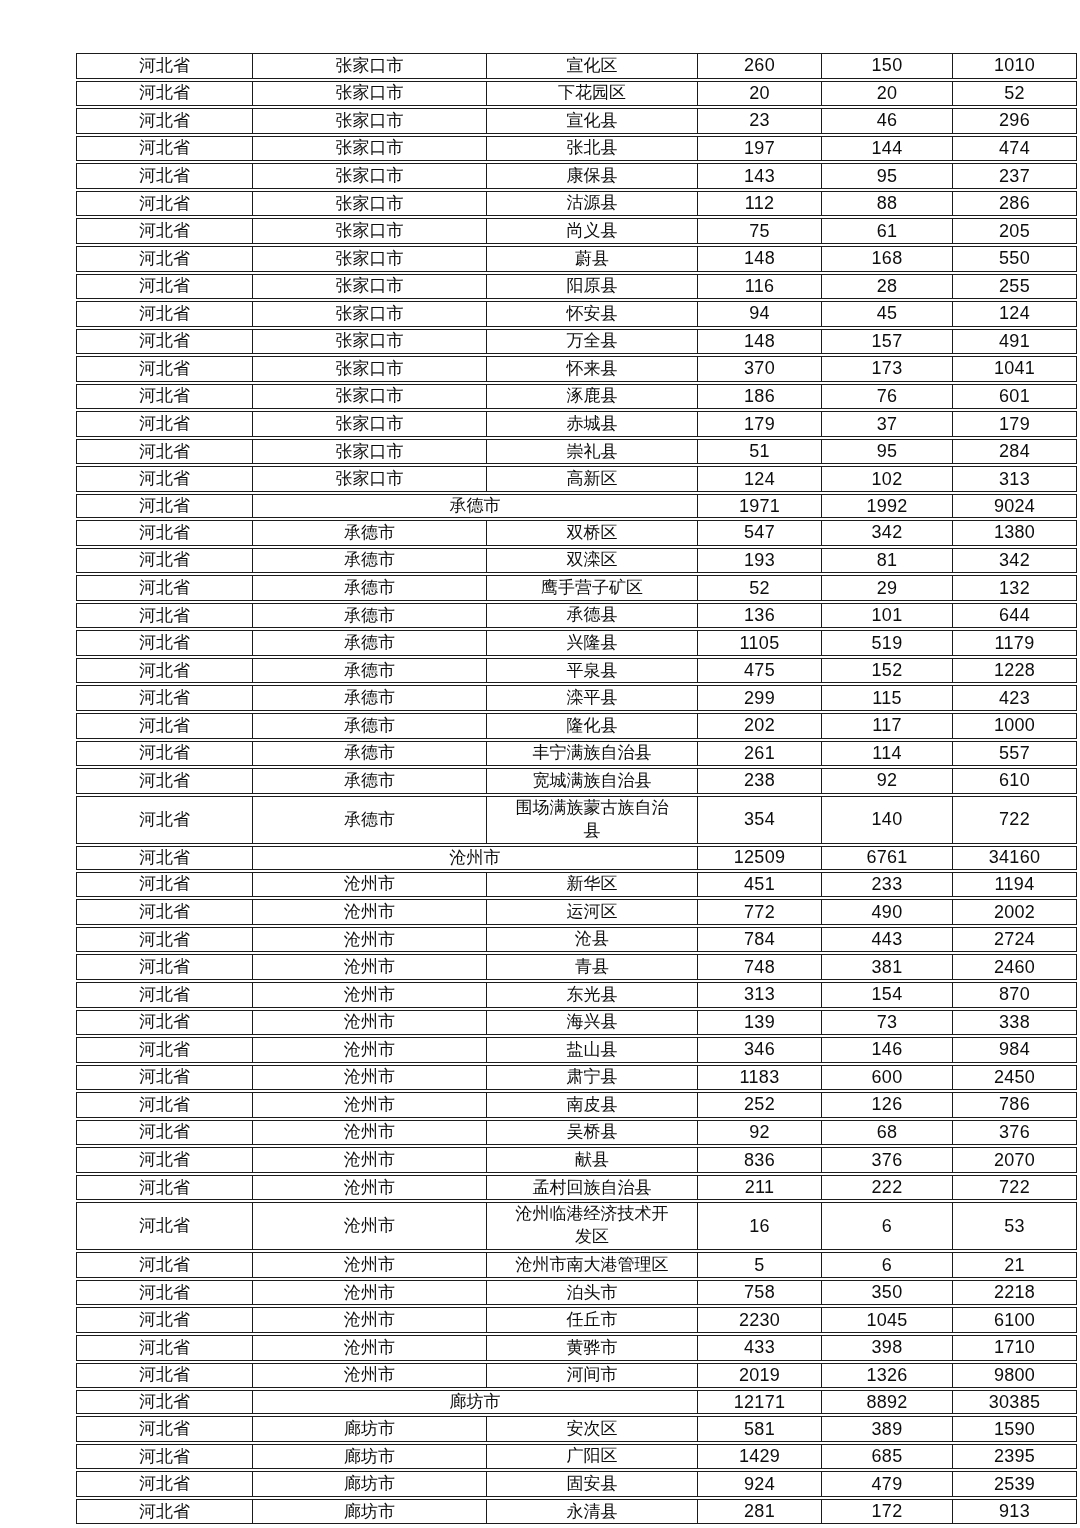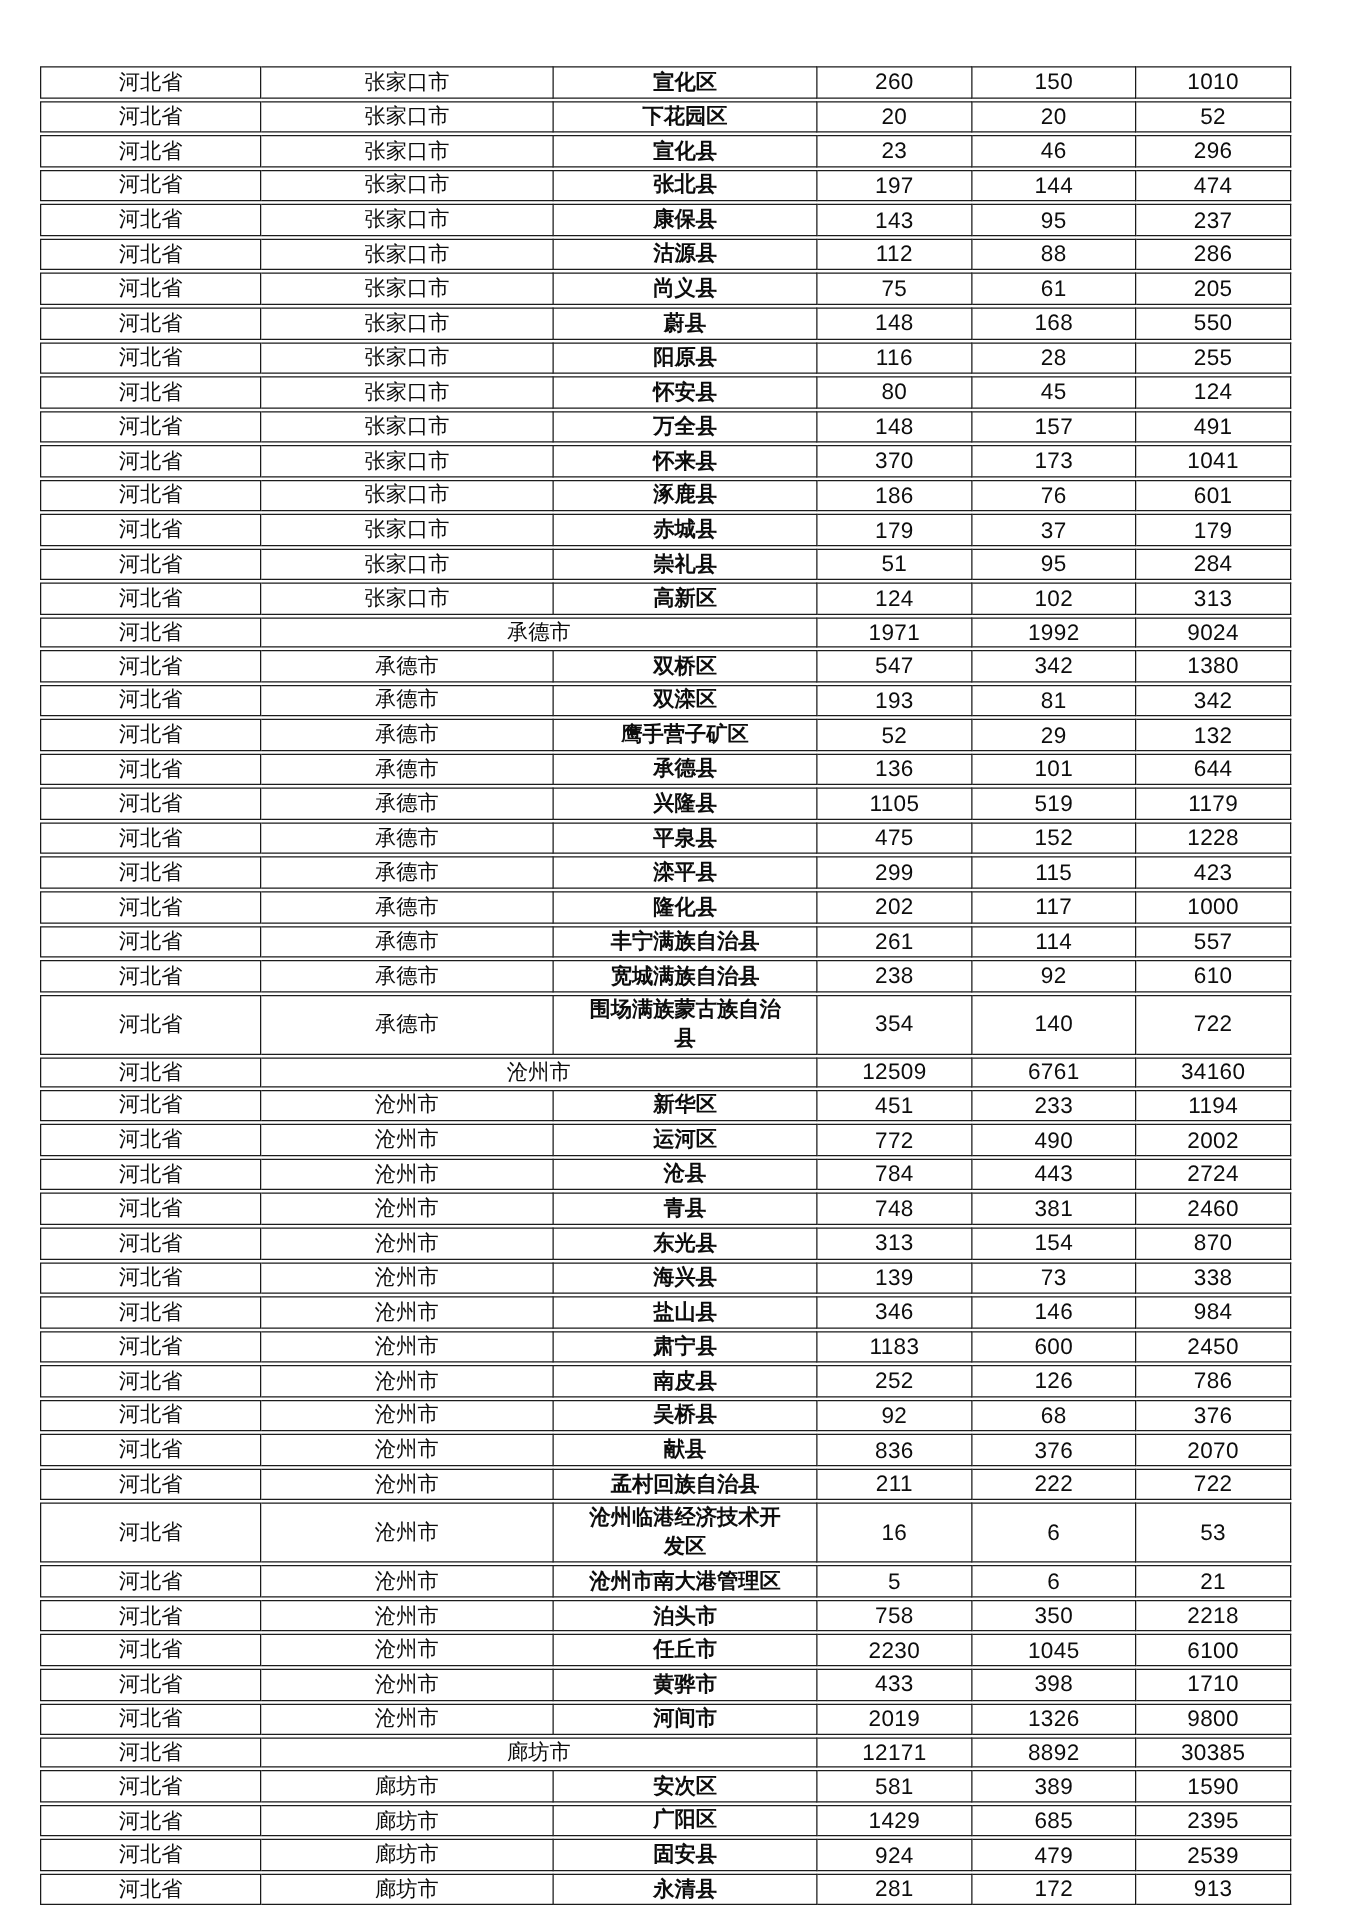--- a/index.html
+++ b/index.html
@@ -17,20 +17,21 @@
     width: 1001px;
   }
 
   table.data-table {
     width: 100%;
     table-layout: fixed;
     border-collapse: separate;
     border-spacing: 0 2px;
     margin-top: -2px;
     margin-bottom: -2px;
+    margin-left: 44px;
   }
 
   td {
     border: 1px solid #1b1b1b;
     height: 23px;
     text-align: center;
     vertical-align: middle;
     color: #0d0d0d;
     padding: 0 2px;
     overflow: hidden;
@@ -50,21 +51,20 @@
     font-size: 18px;
     letter-spacing: 0.3px;
   }
 
   .district-inner {
     display: inline-block;
     max-width: 162px;
     word-break: break-all;
     line-height: 1.35;
     vertical-align: middle;
-    font-weight: bold;
   }
 </style>
 </head>
 <body>
 
 <div class="page-table-wrap">
   <table class="data-table">
     <colgroup>
       <col style="width:177px">
       <col style="width:234px">
@@ -143,21 +143,21 @@
           <td class="cn">张家口市</td>
           <td class="cn"><span class="district-inner">阳原县</span></td>
           <td class="num">116</td>
           <td class="num">28</td>
           <td class="num">255</td>
         </tr>
         <tr>
           <td class="cn first">河北省</td>
           <td class="cn">张家口市</td>
           <td class="cn"><span class="district-inner">怀安县</span></td>
-          <td class="num">80</td>
+          <td class="num">94</td>
           <td class="num">45</td>
           <td class="num">124</td>
         </tr>
         <tr>
           <td class="cn first">河北省</td>
           <td class="cn">张家口市</td>
           <td class="cn"><span class="district-inner">万全县</span></td>
           <td class="num">148</td>
           <td class="num">157</td>
           <td class="num">491</td>

